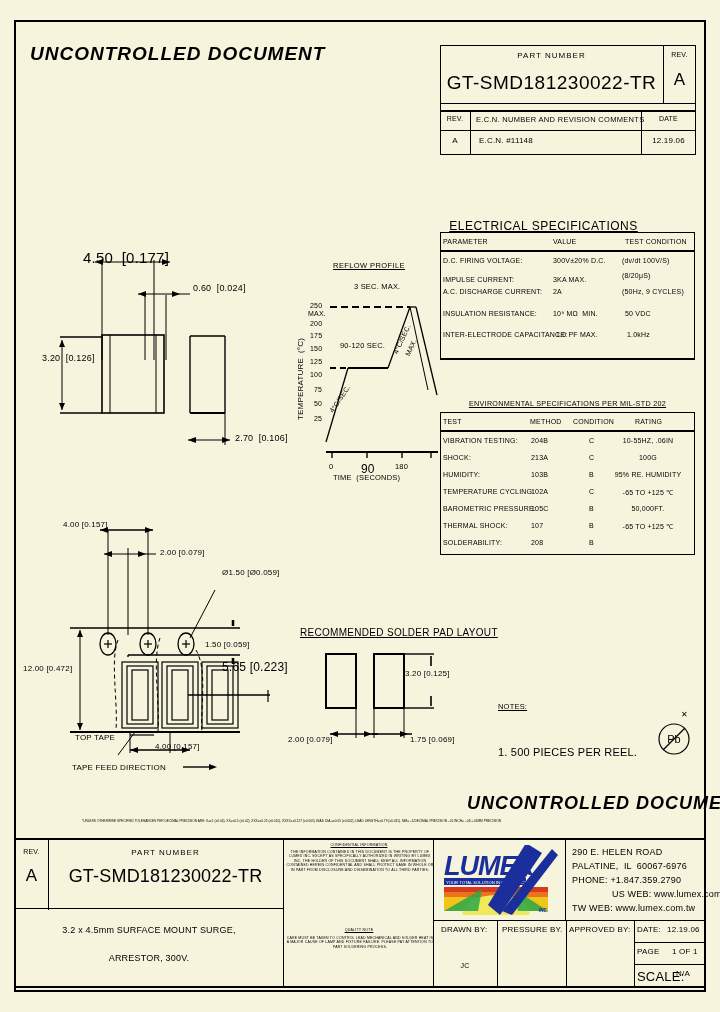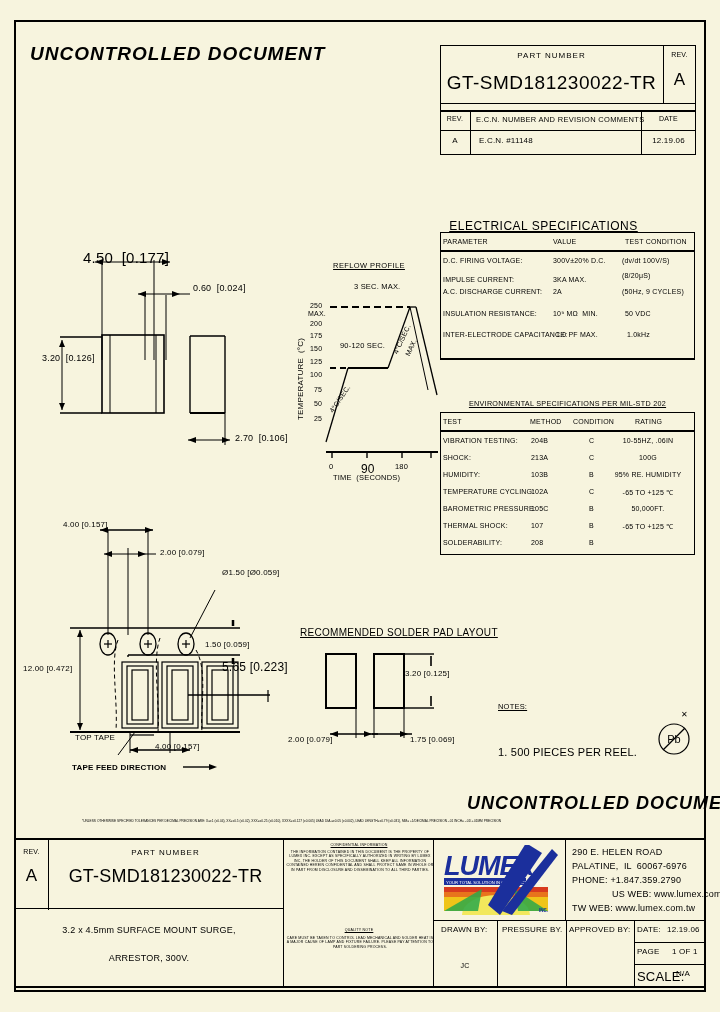--- a/index.html
+++ b/index.html
@@ -275,21 +275,21 @@
   </svg>
 
   <div class="txt" style="left:63px;top:520px;font-size:8px;">4.00 [0.157]</div>
   <div class="txt" style="left:160px;top:548px;font-size:8px;">2.00 [0.079]</div>
   <div class="txt" style="left:222px;top:568px;font-size:8px;">Ø1.50 [Ø0.059]</div>
   <div class="txt" style="left:205px;top:640px;font-size:8px;">1.50 [0.059]</div>
   <div class="txt" style="left:23px;top:664px;font-size:8px;">12.00 [0.472]</div>
   <div class="txt" style="left:222px;top:660px;font-size:12px;">5.65 [0.223]</div>
   <div class="txt" style="left:155px;top:742px;font-size:8px;">4.00 [0.157]</div>
   <div class="txt" style="left:75px;top:733px;font-size:8px;">TOP TAPE</div>
-  <div class="txt" style="left:72px;top:763px;font-size:8px;font-weight:bold;">TAPE FEED DIRECTION</div>
+  <div class="txt" style="left:72px;top:763px;font-size:8px;">TAPE FEED DIRECTION</div>
   <svg style="position:absolute;left:183px;top:762px;" width="35" height="10">
     <line x1="0" y1="5" x2="30" y2="5" stroke="#000" stroke-width="1.4"></line>
     <polygon points="34,5 26,2 26,8" fill="#000"></polygon>
   </svg>
   <svg style="position:absolute;left:130px;top:729px;" width="30" height="12">
     <line x1="0" y1="6" x2="24" y2="6" stroke="#000" stroke-width="1.2"></line>
   </svg>
 
   <div class="txt ul ctr" style="left:300px;top:627px;width:166px;font-size:10px;letter-spacing:.3px;">RECOMMENDED SOLDER PAD LAYOUT</div>
   <svg style="position:absolute;left:300px;top:646px;" width="180" height="100">

